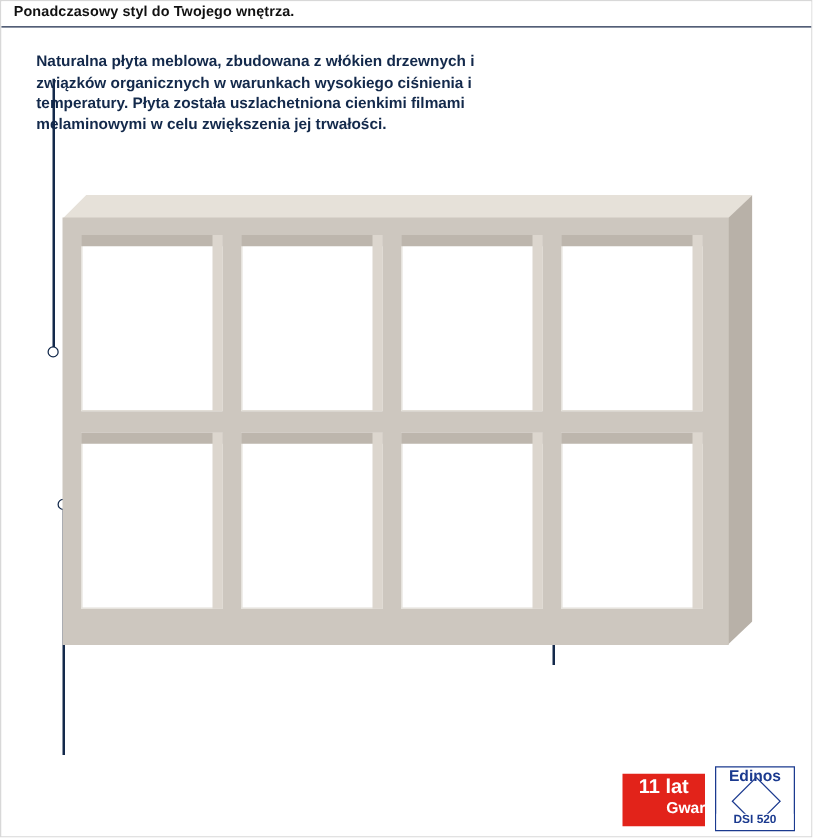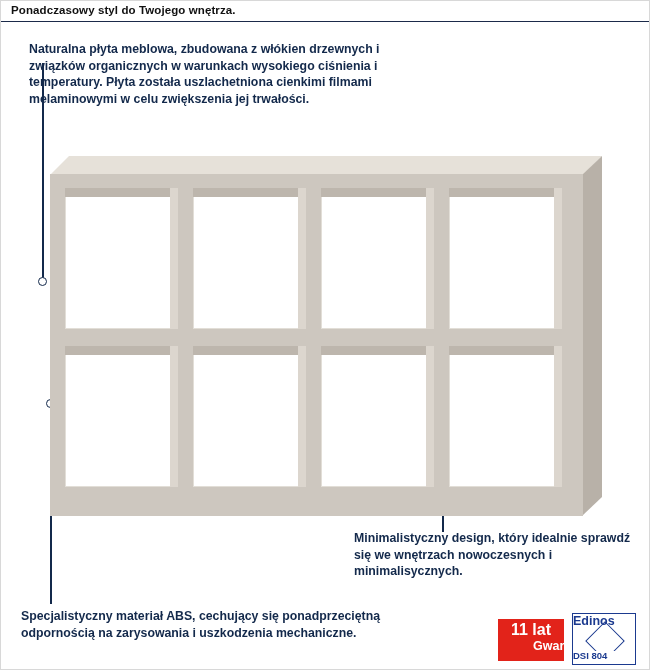--- a/index.html
+++ b/index.html
@@ -183,21 +183,21 @@
   }
   .badge-edinos {
     position: absolute;
     left: 571px;
     top: 612px;
     width: 64px;
     height: 52px;
     box-sizing: border-box;
     border: 1.5px solid #1b3a8f;
     color: #1b3a8f;
-    text-align: left;
+    text-align: center;
     overflow: hidden;
   }
   .badge-edinos .e-top {
     font-size: 12.5px;
     font-weight: bold;
     line-height: 1.1;
     margin-top: 1px;
   }
   .badge-edinos .e-mid {
     font-size: 9.5px;
@@ -231,25 +231,23 @@
   <div class="header-bar">
     <div class="header-title">Ponadczasowy styl do Twojego wnętrza.</div>
   </div>
 
 
   <div class="callout callout-1">Naturalna płyta meblowa, zbudowana z włókien drzewnych i związków organicznych w warunkach wysokiego ciśnienia i temperatury. Płyta została uszlachetniona cienkimi filmami melaminowymi w celu zwiększenia jej trwałości.</div>
 
   <div class="leader" style="left:41px; top:62px; width:1.6px; height:218px;"></div>
   <div class="dot" style="left:37px; top:276px;"></div>
 
-  <div class="callout callout-2">Minimalistyczny design, który idealnie sprawdź się we wnętrzach nowoczesnych i minimalisycznych.</div>
   <div class="leader" style="left:441px; top:455px; width:1.6px; height:76px;"></div>
   <div class="dot" style="left:437px; top:449px;"></div>
 
-  <div class="callout callout-3">Specjalistyczny materiał ABS, cechujący się ponadprzeciętną odpornością na zarysowania i uszkodzenia mechaniczne.</div>
   <div class="leader" style="left:49px; top:404px; width:1.6px; height:199px;"></div>
   <div class="dot" style="left:45px; top:398px;"></div>
 
   <div class="shelf">
     <div class="shelf-body">
       <div class="shelf-top"></div>
       <div class="shelf-side"></div>
       <div class="shelf-front">
 
         <div class="cell" style="left:15px;  top:14px;  width:113px; height:141px;">
@@ -292,18 +290,18 @@
 
   <div class="badge-warranty">
     <span class="num">11 lat</span>
     <span class="label">Gwarancji</span>
   </div>
 
   <div class="badge-edinos">
     <div class="e-top">Edinos</div>
     <div class="e-diamond"></div>
     <div class="e-band">
-      <div class="e-mid">DSI 804</div>
+      <div class="e-mid">DSI 520</div>
     </div>
 
   </div>
 
 </div>
 
 </body></html>

